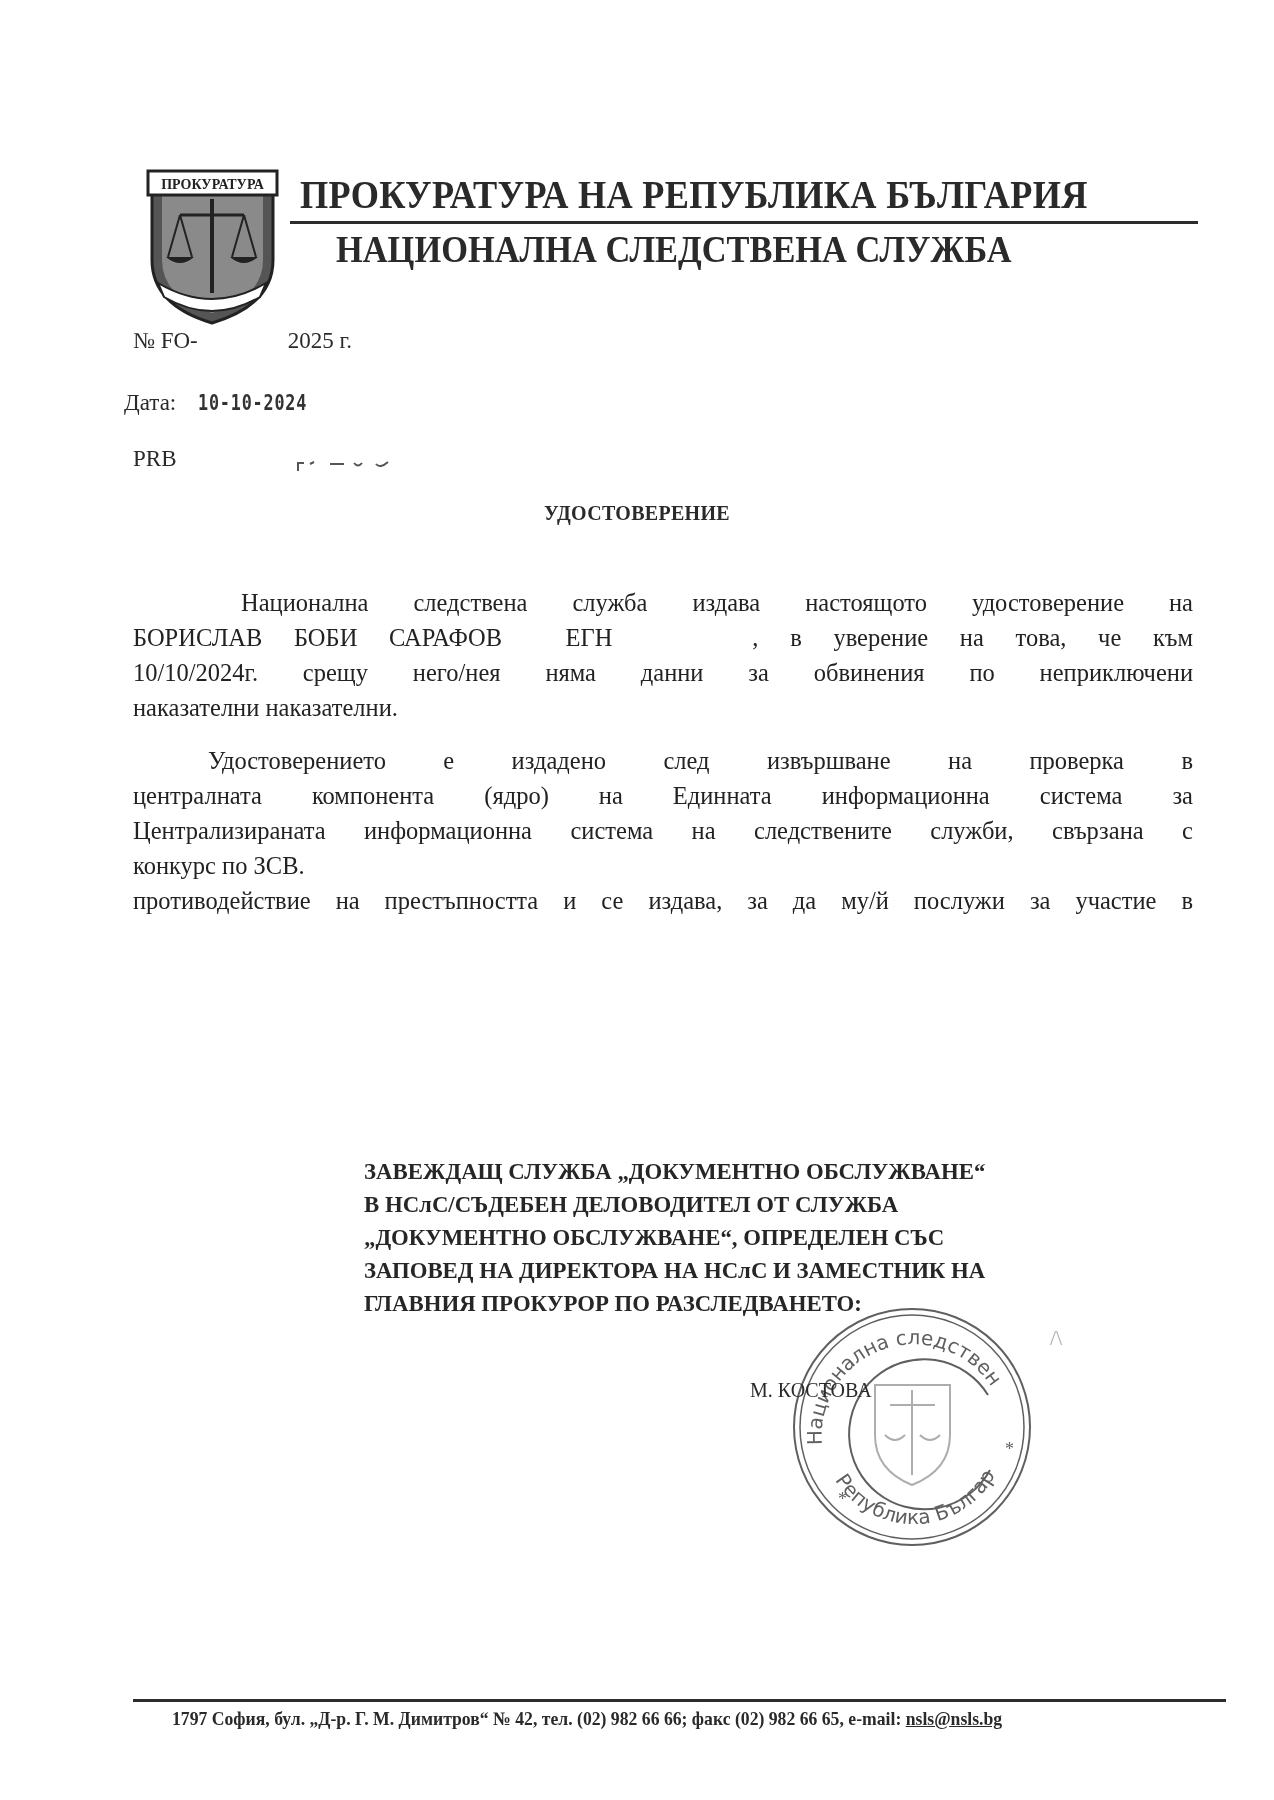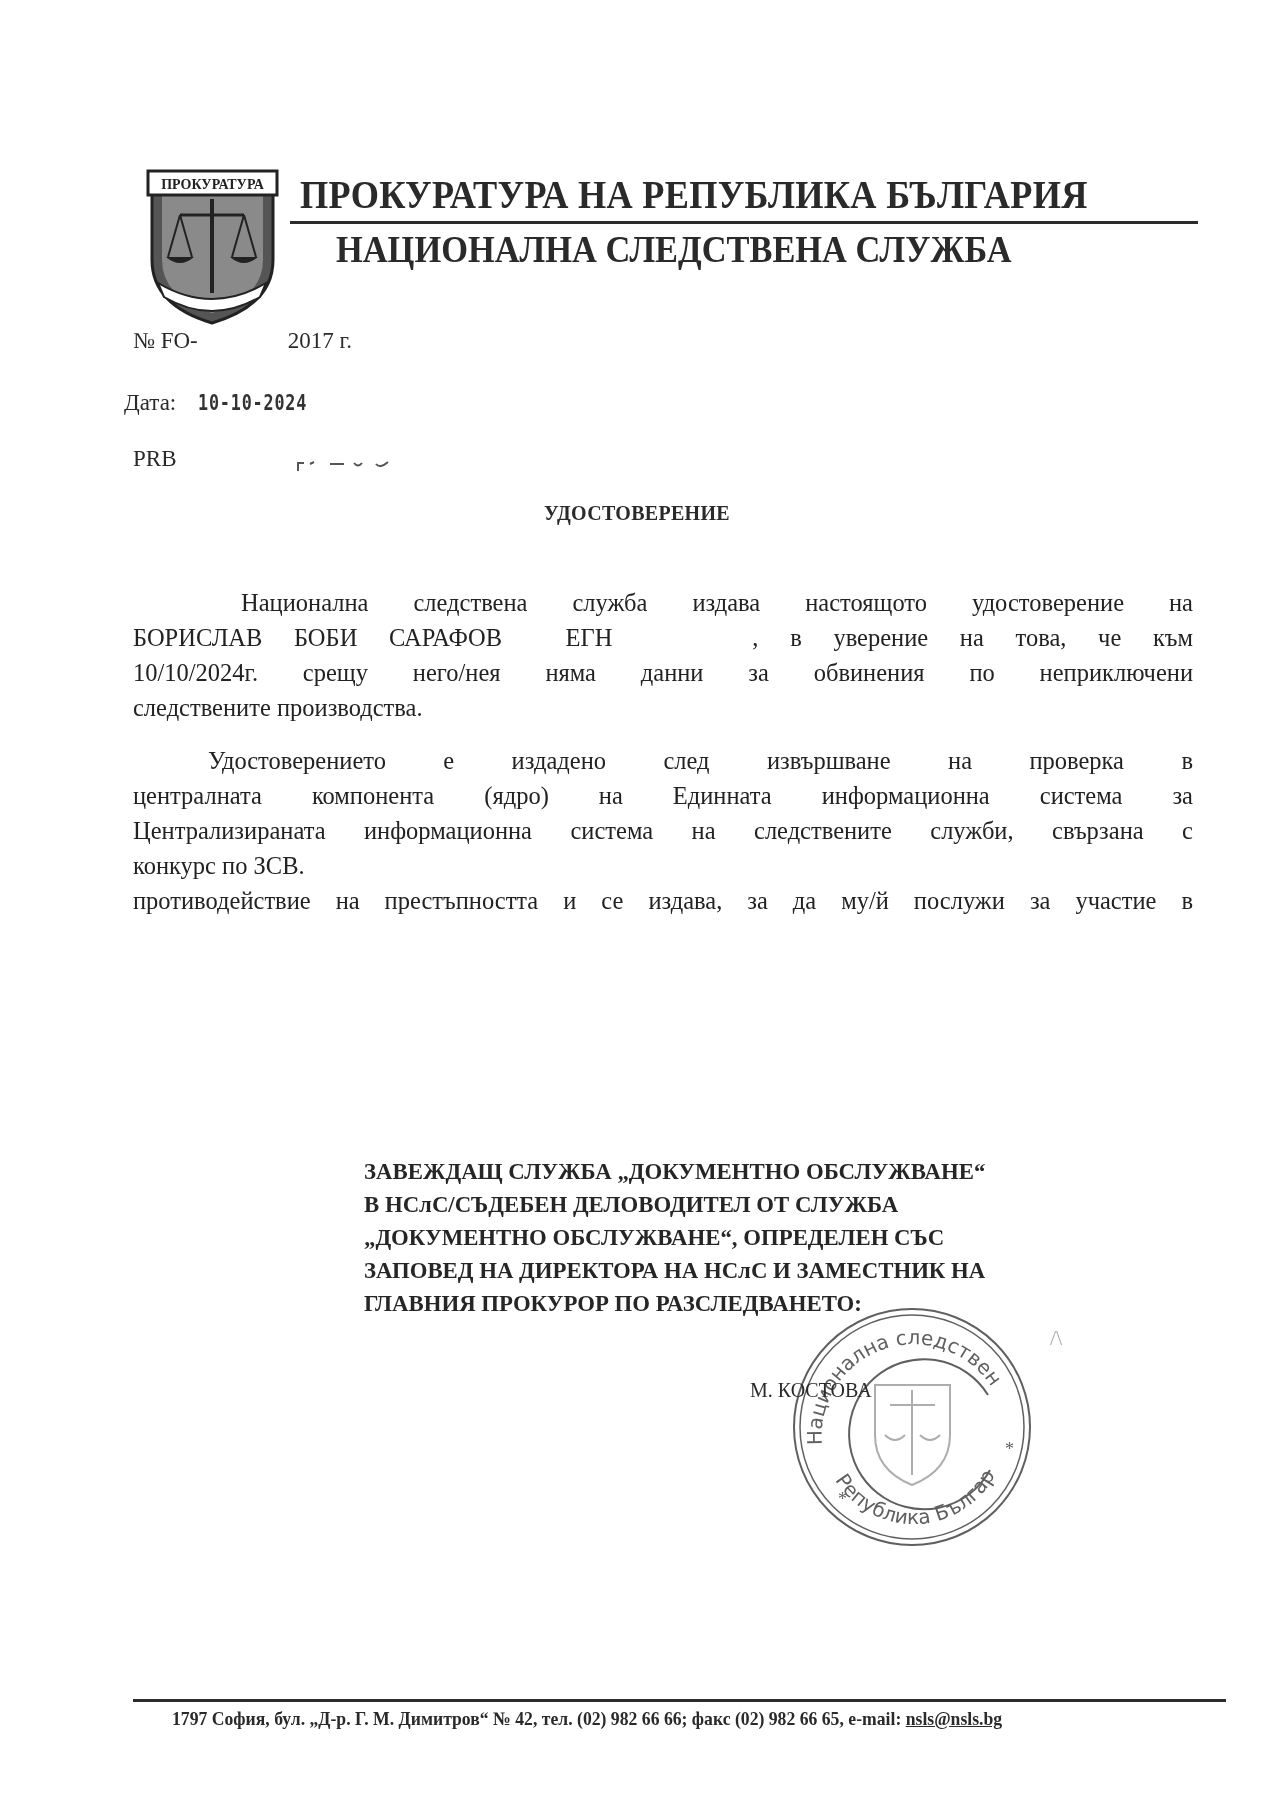--- a/index.html
+++ b/index.html
@@ -82,41 +82,41 @@
     <path d="M26 92 Q40 104 54 92 Z" fill="#222"></path>
     <path d="M90 92 Q104 104 118 92 Z" fill="#222"></path>
     <path d="M18 118 Q72 150 126 118 L120 132 Q72 160 24 132 Z" fill="#fff" stroke="#222" stroke-width="2"></path>
   </svg>
 </div>
 <div class="abs h1">ПРОКУРАТУРА НА РЕПУБЛИКА БЪЛГАРИЯ</div>
 <div class="abs hrule"></div>
 <div class="abs h2">НАЦИОНАЛНА СЛЕДСТВЕНА СЛУЖБА</div>
 
 <div class="abs meta num">
-  <span>№ FO-</span><span class="year">2017 г.</span>
+  <span>№ FO-</span><span class="year">2025 г.</span>
 </div>
 <div class="abs meta date">
   <span>Дата:</span><span class="stamp-date">10-10-2024</span>
 </div>
 <div class="abs meta prb">PRB</div>
 <div class="abs prb-scribble">
   <svg width="95" height="14" viewBox="0 0 95 14">
     <path d="M2 13 L2 5 L8 5 M14 6 L18 4 M34 6 L48 6 M58 5 Q62 10 66 5 M80 6 Q84 11 92 4" stroke="#555" stroke-width="2" fill="none"></path>
   </svg>
 </div>
 
 <div class="abs title">УДОСТОВЕРЕНИЕ</div>
 
 <div class="abs para p1">
   <span class="ln indent1">Национална следствена служба издава настоящото удостоверение на</span>
   <span class="ln">
     <span>БОРИСЛАВ БОБИ САРАФОВ</span>&nbsp;&nbsp;<span>ЕГН</span><span class="egn-gap"></span><span>, в уверение на това, че към</span>
   </span>
   <span class="ln">10/10/2024г. срещу него/нея няма данни за обвинения по неприключени</span>
-  <span class="ln last">следствените производства.</span>
+  <span class="ln last">наказателни наказателни.</span>
 </div>
 
 <div class="abs para p2">
   <span class="ln indent2">Удостоверението е издадено след извършване на проверка в</span>
   <span class="ln">централната компонента (ядро) на Единната информационна система за</span>
   <span class="ln">Централизираната информационна система на следствените служби, свързана с</span>
   <span class="ln last">конкурс по ЗСВ.</span>
   <span class="ln">противодействие на престъпността и се издава, за да му/й послужи за участие в</span>
 </div>
 

